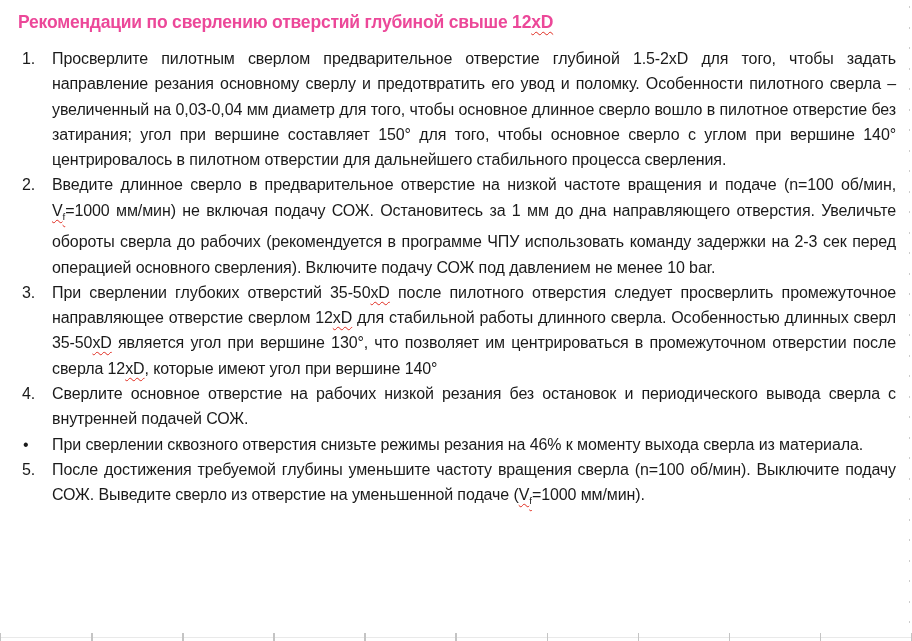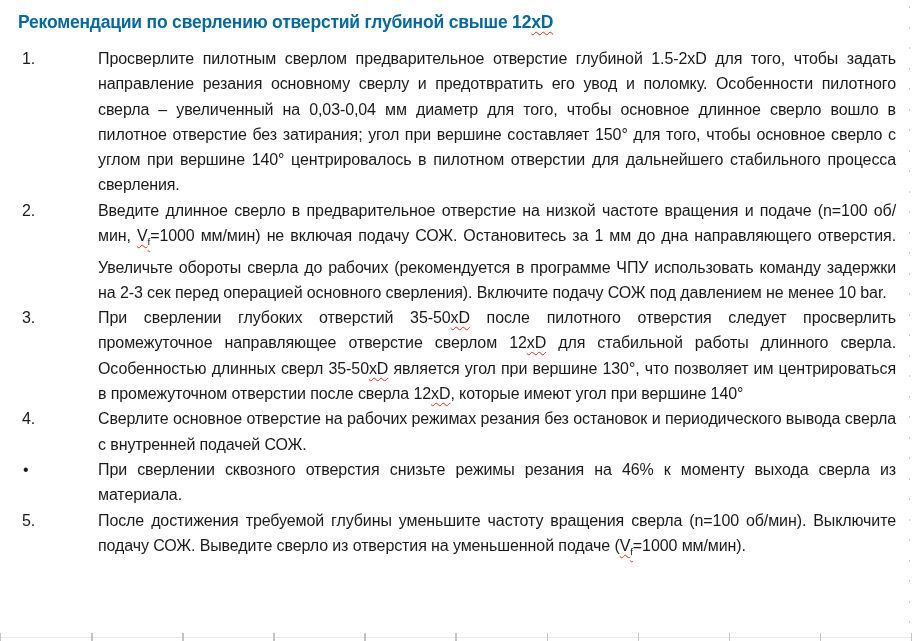--- a/index.html
+++ b/index.html
@@ -18,21 +18,21 @@
   .doc {
     position: absolute;
     left: 18px;
     top: 11px;
     right: 16px;
   }
   .title {
     font-size: 17.5px;
     line-height: 23px;
     font-weight: bold;
-    color: #0369a1;
+    color: #ec4899;
     margin: 0 0 12px 0;
     letter-spacing: -0.2px;
   }
   .list {
     font-size: 16px;
     line-height: 25.3px;
     letter-spacing: -0.1px;
   }
   .item {
     display: flex;
@@ -41,21 +41,20 @@
     flex: 0 0 34px;
     box-sizing: border-box;
     padding-left: 4px;
   }
   .item.bullet .marker {
     padding-left: 5px;
   }
   .text {
     flex: 1;
     text-align: justify;
-    margin-left: 46px;
   }
   .sq {
     text-decoration-line: underline;
     text-decoration-style: wavy;
     text-decoration-color: var(--squiggle, #e02b20);
     text-decoration-thickness: 1px;
     text-underline-offset: 3px;
   }
   .sub {
     vertical-align: sub;
@@ -108,30 +107,30 @@
     <span class="text"><span>Введите длинное сверло в предварительное отверстие на низкой частоте вращения и подаче (n=100 об/мин, </span><span class="sq">V</span><span class="sq sub">f</span><span>=1000 мм/мин) не включая подачу СОЖ. Остановитесь за 1 мм до дна направляющего отверстия. Увеличьте обороты сверла до рабочих (рекомендуется в программе ЧПУ использовать команду задержки на 2-3 сек перед операцией основного сверления). Включите подачу СОЖ под давлением не менее 10 bar.</span></span>
   </div>
 
   <div class="item">
     <span class="marker">3.</span>
     <span class="text"><span>При сверлении глубоких отверстий 35-50</span><span class="sq">xD</span><span> после пилотного отверстия следует просверлить промежуточное направляющее отверстие сверлом 12</span><span class="sq">xD</span><span> для стабильной работы длинного сверла. Особенностью длинных сверл 35-50</span><span class="sq">xD</span><span> является угол при вершине 130°, что позволяет им центрироваться в промежуточном отверстии после сверла 12</span><span class="sq">xD</span><span>, которые имеют угол при вершине 140°</span></span>
   </div>
 
   <div class="item">
     <span class="marker">4.</span>
-    <span class="text"><span>Сверлите основное отверстие на рабочих режимах резания без остановок и периодического вывода сверла с внутренней подачей СОЖ.</span></span>
+    <span class="text"><span>Сверлите основное отверстие на рабочих низкой резания без остановок и периодического вывода сверла с внутренней подачей СОЖ.</span></span>
   </div>
 
   <div class="item bullet">
     <span class="marker">•</span>
     <span class="text"><span>При сверлении сквозного отверстия снизьте режимы резания на 46% к моменту выхода сверла из материала.</span></span>
   </div>
 
   <div class="item">
     <span class="marker">5.</span>
-    <span class="text"><span>После достижения требуемой глубины уменьшите частоту вращения сверла (n=100 об/мин). Выключите подачу СОЖ. Выведите сверло из отверстия на уменьшенной подаче (</span><span class="sq">V</span><span class="sq sub">f</span><span>=1000 мм/мин).</span></span>
+    <span class="text"><span>После достижения требуемой глубины уменьшите частоту вращения сверла (n=100 об/мин). Выключите подачу СОЖ. Выведите сверло из отверстие на уменьшенной подаче (</span><span class="sq">V</span><span class="sq sub">f</span><span>=1000 мм/мин).</span></span>
   </div>
 </div>
 </div>
 
 <div class="bottom-gridline"></div>
 <div class="bottom-ticks"></div>
 <div class="right-dots"></div>
 
 </body></html>

